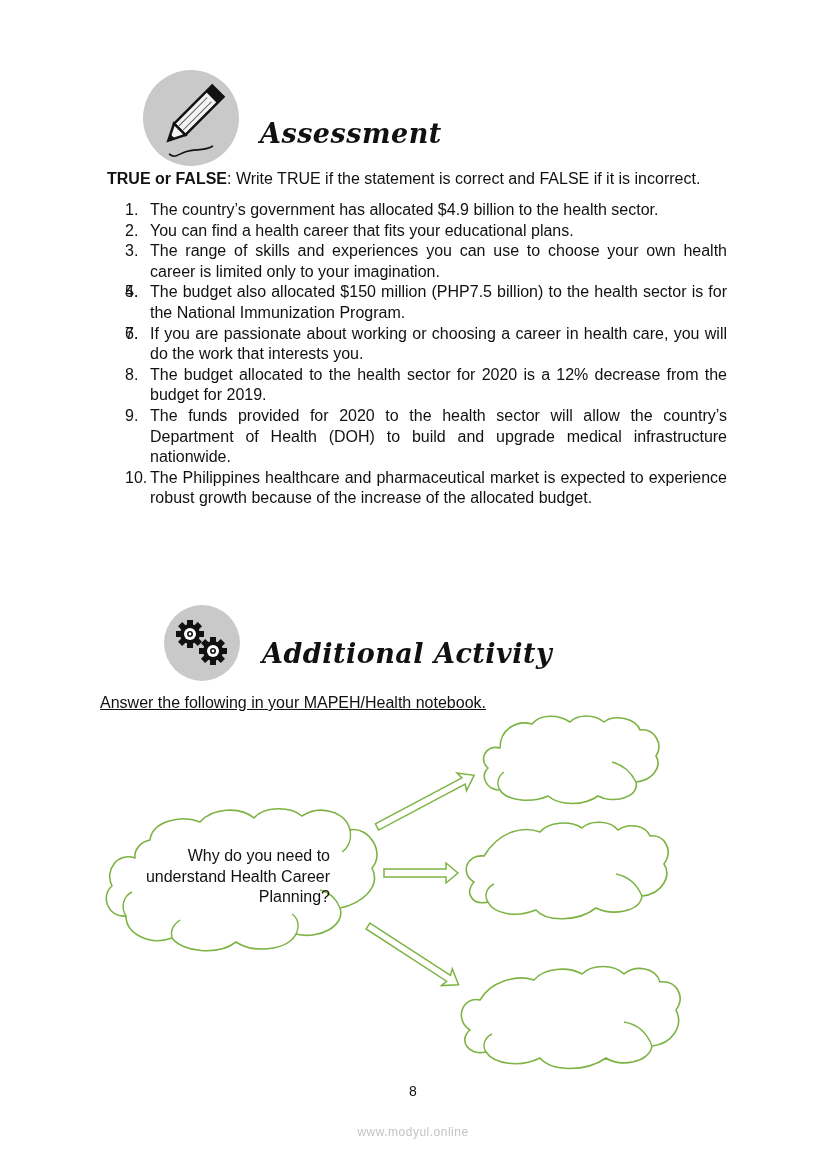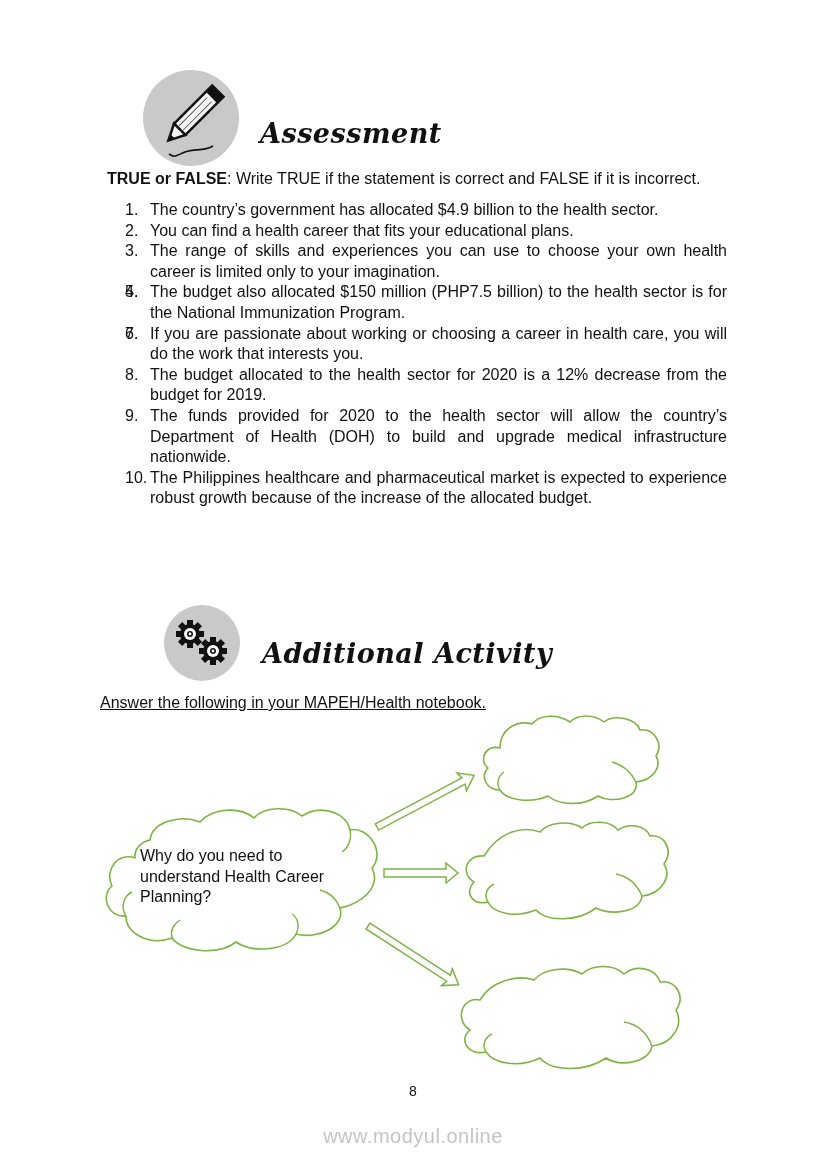--- a/index.html
+++ b/index.html
@@ -15,26 +15,26 @@
 
     ol.items { position: absolute; left: 125px; top: 200px; width: 602px; margin: 0; padding: 0; list-style: none; }
     ol.items li { position: relative; font-size: 16px; line-height: 20.6px; text-align: justify;
                   padding-left: 25px; margin: 0; }
     ol.items li .num { position: absolute; left: 0; top: 0; }
 
     .prompt { position: absolute; left: 100px; top: 693px; font-size: 16px; line-height: 20px; white-space: nowrap; text-decoration: underline; }
 
     svg.diagram { position: absolute; left: 0; top: 700px; }
 
-    .cloud-text { position: absolute; left: 140px; top: 846px; width: 190px; text-align: left;
+    .cloud-text { position: absolute; left: 140px; top: 846px; width: 190px; text-align: right;
                   font-size: 16px; line-height: 20.5px; }
 
     .page-num { position: absolute; left: 0; width: 826px; top: 1083px; text-align: center; font-size: 14px; }
     .watermark { position: absolute; left: 0; width: 826px; top: 1125px; text-align: center;
-                 font-size: 20px; color: #c4c4c4; letter-spacing: 0.5px; }
+                 font-size: 12px; color: #c4c4c4; letter-spacing: 0.5px; }
   </style>
 </head>
 <body>
 
 <div class="icon-circle" style="left:143px; top:70px; width:96px; height:96px;">
   <svg width="96" height="96" viewBox="0 0 96 96">
     <g transform="rotate(45 48 48)">
       <rect x="40" y="10" width="16" height="54" fill="#f4f4f4" stroke="#111" stroke-width="2.5"></rect>
       <rect x="40" y="10" width="16" height="9" fill="#111"></rect>
       <line x1="45" y1="22" x2="45" y2="62" stroke="#555" stroke-width="1"></line>

